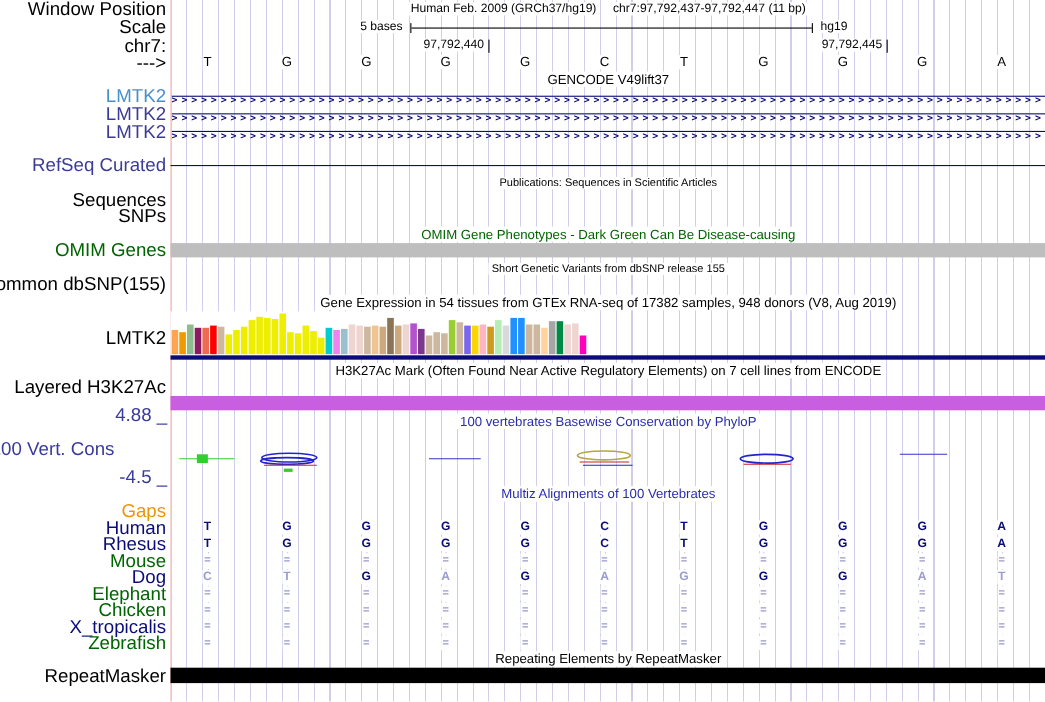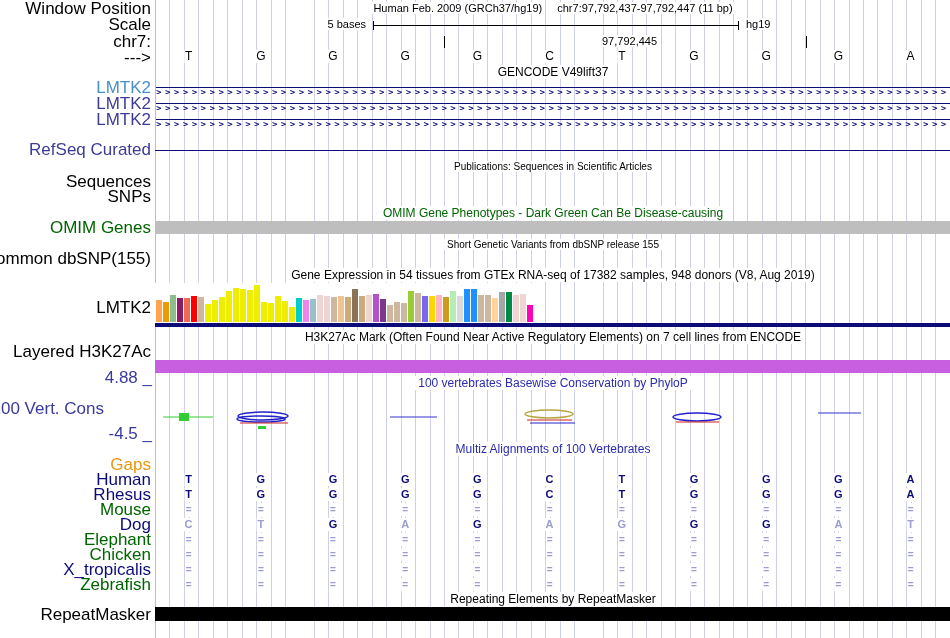--- a/index.html
+++ b/index.html
@@ -45,22 +45,25 @@
     <span class="wbg">5 bases</span>
   </div>
   <div style="position:absolute;left:373px;top:21px;width:364px;height:9px;border-left:1px solid #000;border-right:1px solid #000;">
     <div style="position:absolute;left:0;top:4px;width:100%;height:1px;background:#000;"></div>
   </div>
   <div class="rlabel" style="left:744px;top:18px">
     <span class="wbg">hg19</span>
   </div>
 
   <div class="llabel" style="top:35px">chr7:</div>
+  <div class="rlabel" style="left:156px;width:286px;top:35px;text-align:right">
+    <span class="wbg">97,792,440</span>
+  </div>
   <div class="tickmark" style="left:444px;top:36px"></div>
-  <div class="rlabel" style="left:600px;width:204px;top:35px;">
+  <div class="rlabel" style="left:600px;width:204px;top:35px;text-align:right">
     <span class="wbg">97,792,445</span>
   </div>
   <div class="tickmark" style="left:806px;top:36px"></div>
 
   <div class="llabel" style="top:51px">---&gt;</div>
   <div id="seq-letters" style="position:absolute;left:0;top:50px;width:950px;height:13px">
       <span class="base" style="left: 188.6px;">T</span>
       <span class="base" style="left: 260.8px;">G</span>
       <span class="base" style="left: 333px;">G</span>
       <span class="base" style="left: 405.2px;">G</span>

